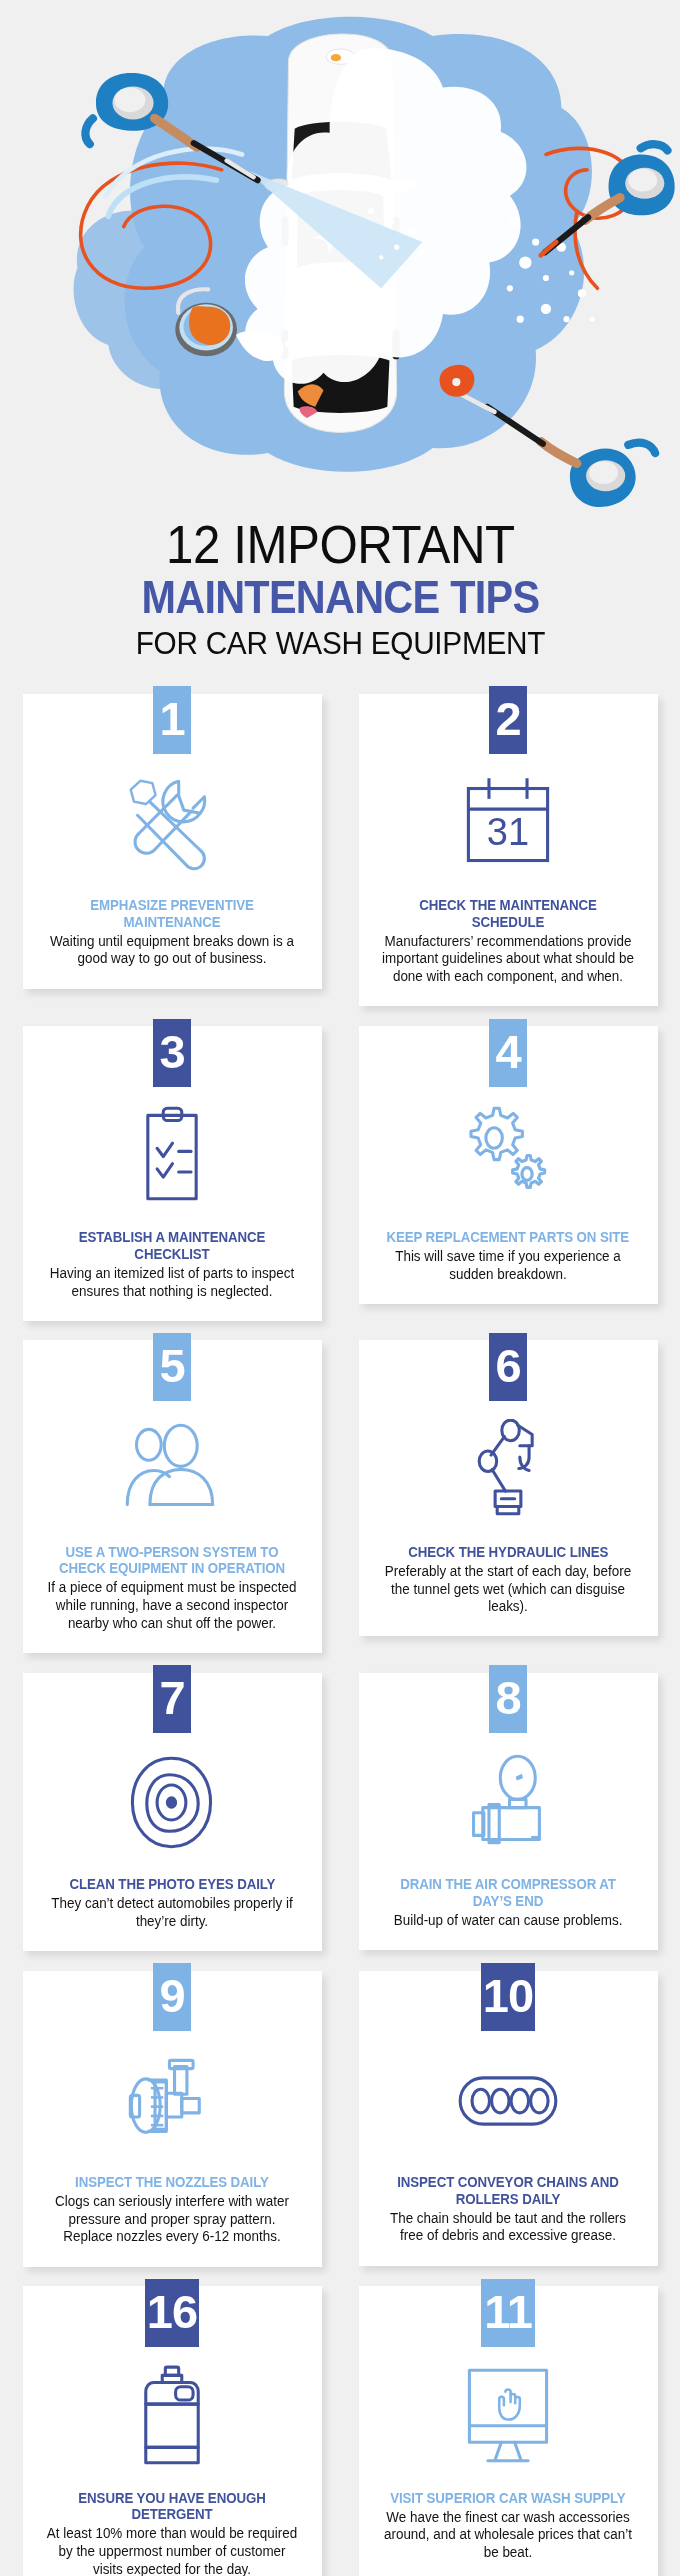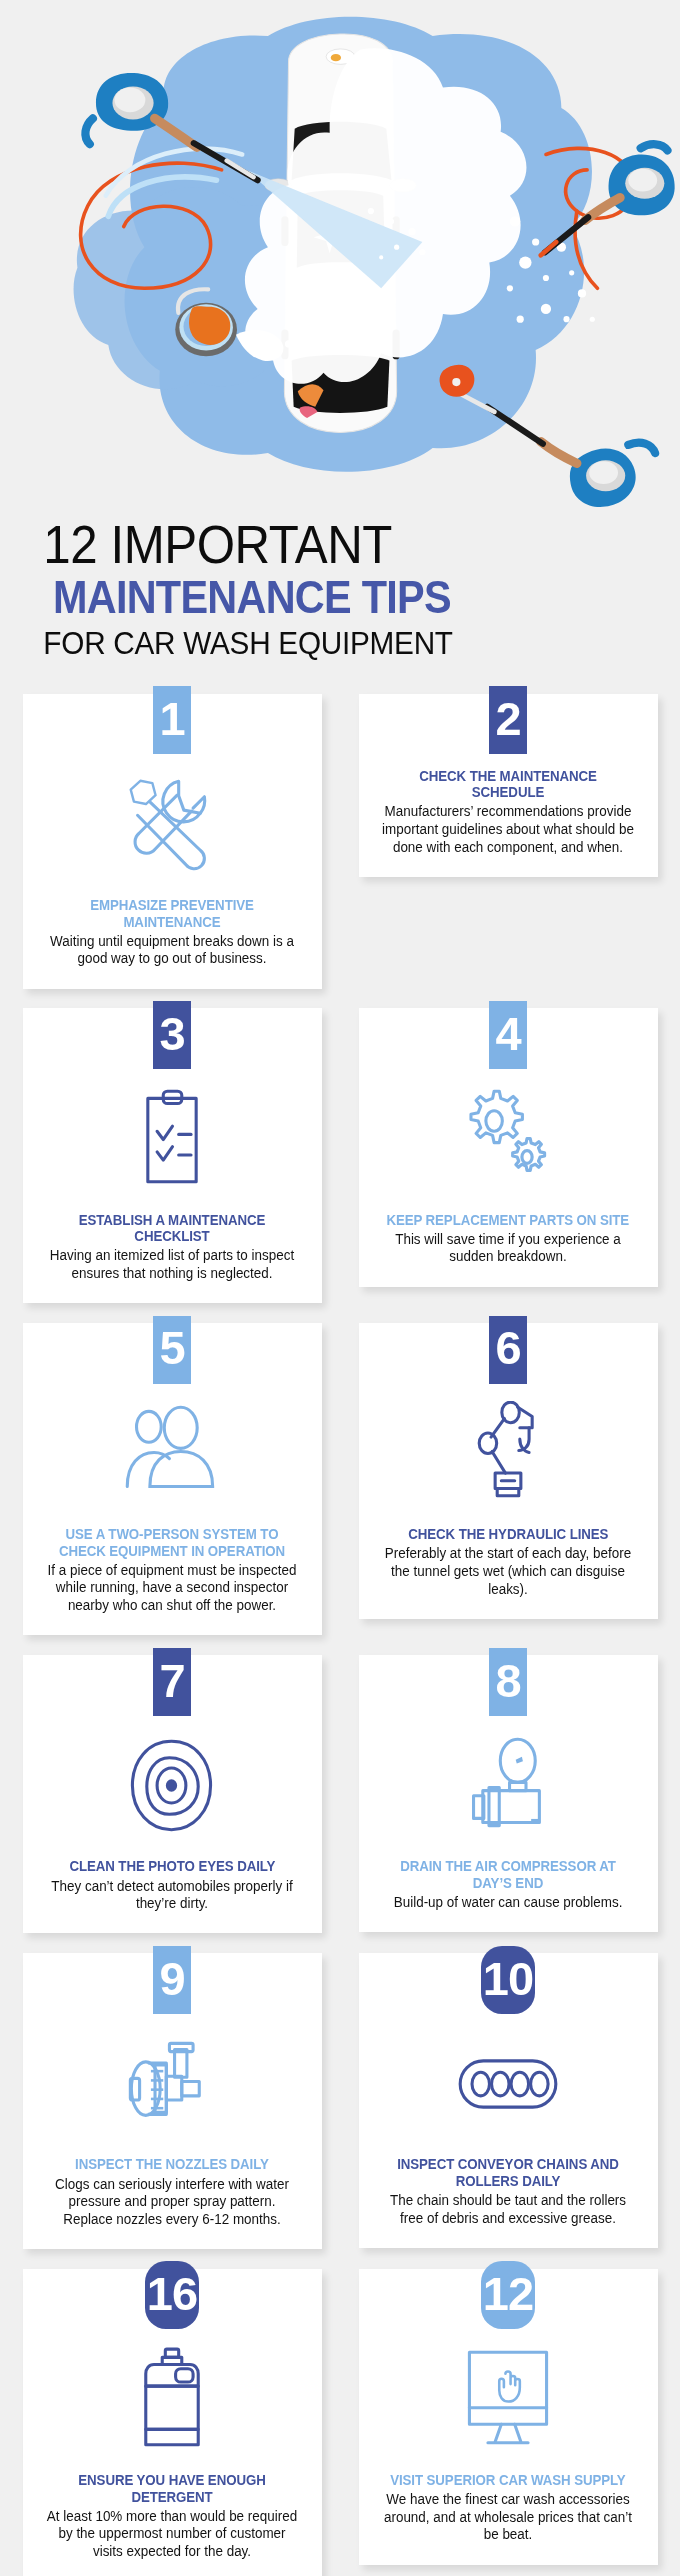--- a/index.html
+++ b/index.html
@@ -10,21 +10,21 @@
     background:#f0f0f0;
     position:relative;
     overflow:hidden;
   }
 
   
   .hero { width:680px; height:520px; position:relative; }
   .hero svg { display:block; width:100%; height:100%; }
 
   
-  .title-block { text-align:left; padding:0 20.6px; }
+  .title-block { text-align:center; padding:0 20.6px; }
   .title-line1 {
     font-size:53px; line-height:0.96; letter-spacing:-0.5px;
     color:#0d0d0d; font-weight:400;
     font-family:"Liberation Sans Narrow","Liberation Sans",sans-serif;
     transform:scaleX(0.93); transform-origin:center;
   }
   .title-line2 {
     font-size:46px; line-height:1.04; letter-spacing:-0.8px;
     color:#4657a8; font-weight:bold;
     font-family:"Liberation Sans Narrow","Liberation Sans",sans-serif;
@@ -66,21 +66,21 @@
     align-items:center;
     justify-content:center;
     color:#ffffff;
     font-weight:bold;
     font-size:47px;
     line-height:1;
     letter-spacing:-1px;
     font-family:"Liberation Sans Narrow","Liberation Sans",sans-serif;
     padding-bottom:3.1px;
   }
-  .badge.wide { width:54px;border-radius:21px; }
+  .badge.wide { width:54px; }
   .badge.light { background:#7FB2E5; }
   .badge.dark  { background:#41529D; }
 
   .icon-wrap {
     height:120px;
     display:flex; align-items:center; justify-content:center;
     margin-top:9.3px;
   }
   .icon-wrap svg { display:block; }
 
@@ -259,20 +259,29 @@
         <path d="M48 14 l30 6 8 30 -24 22 -30 -6 -8 -30 Z" transform="translate(6,6) scale(0.78)"></path>
         <path d="M62 58 L160 152 a20 20 0 1 1 -28 28 L38 84"></path>
       </svg>
     </div>
     <div class="card-title light">EMPHASIZE PREVENTIVE MAINTENANCE</div>
     <div class="card-body">Waiting until equipment breaks down is a good way to go out of business.</div>
   </div>
 
   <div class="card">
     <div class="badge dark">2</div>
+    <div class="icon-wrap">
+      <svg width="108" height="103" viewBox="0 0 210 200" fill="none" stroke="#41529D" stroke-width="6">
+        <rect x="28" y="32" width="154" height="140"></rect>
+        <line x1="28" y1="72" x2="182" y2="72"></line>
+        <line x1="68" y1="12" x2="68" y2="52"></line>
+        <line x1="142" y1="12" x2="142" y2="52"></line>
+        <text x="105" y="142" font-family="'Liberation Sans',sans-serif" font-size="74" fill="#41529D" stroke="none" text-anchor="middle">31</text>
+      </svg>
+    </div>
     <div class="card-title dark">CHECK THE MAINTENANCE SCHEDULE</div>
     <div class="card-body">Manufacturers’ recommendations provide important guidelines about what should be done with each component, and when.</div>
   </div>
 
   <div class="card">
     <div class="badge dark">3</div>
     <div class="icon-wrap">
       <svg width="108" height="103" viewBox="0 0 210 200" fill="none" stroke="#41529D" stroke-width="6" stroke-linecap="round" stroke-linejoin="round">
         <rect x="58" y="22" width="94" height="162"></rect>
         <rect x="88" y="8" width="36" height="24" rx="8"></rect>
@@ -421,21 +430,21 @@
         <rect x="112" y="42" width="34" height="26" rx="10"></rect>
         <rect x="54" y="76" width="102" height="84"></rect>
         <rect x="54" y="160" width="102" height="30"></rect>
       </svg>
     </div>
     <div class="card-title dark">ENSURE YOU HAVE ENOUGH DETERGENT</div>
     <div class="card-body">At least 10% more than would be required by the uppermost number of customer visits expected for the day.</div>
   </div>
 
   <div class="card">
-    <div class="badge light wide">12</div>
+    <div class="badge light wide">11</div>
     <div class="icon-wrap">
       <svg width="108" height="103" viewBox="0 0 210 200" fill="none" stroke="#7FB2E5" stroke-width="6" stroke-linejoin="round" stroke-linecap="round">
         <rect x="30" y="10" width="150" height="140"></rect>
         <line x1="30" y1="118" x2="180" y2="118"></line>
         <path d="M92 150 L80 184"></path>
         <path d="M118 150 L130 184"></path>
         <line x1="66" y1="186" x2="144" y2="186"></line>
         <path d="M100 52 C100 46 110 46 110 52 L110 72 L110 60 C110 55 119 55 119 60 L119 74
                  L119 66 C119 61 128 61 128 66 L128 78 C128 96 118 106 106 106
                  C94 106 88 96 88 84 L88 66 C88 60 97 60 97 66 L97 78" stroke-width="5"></path>

